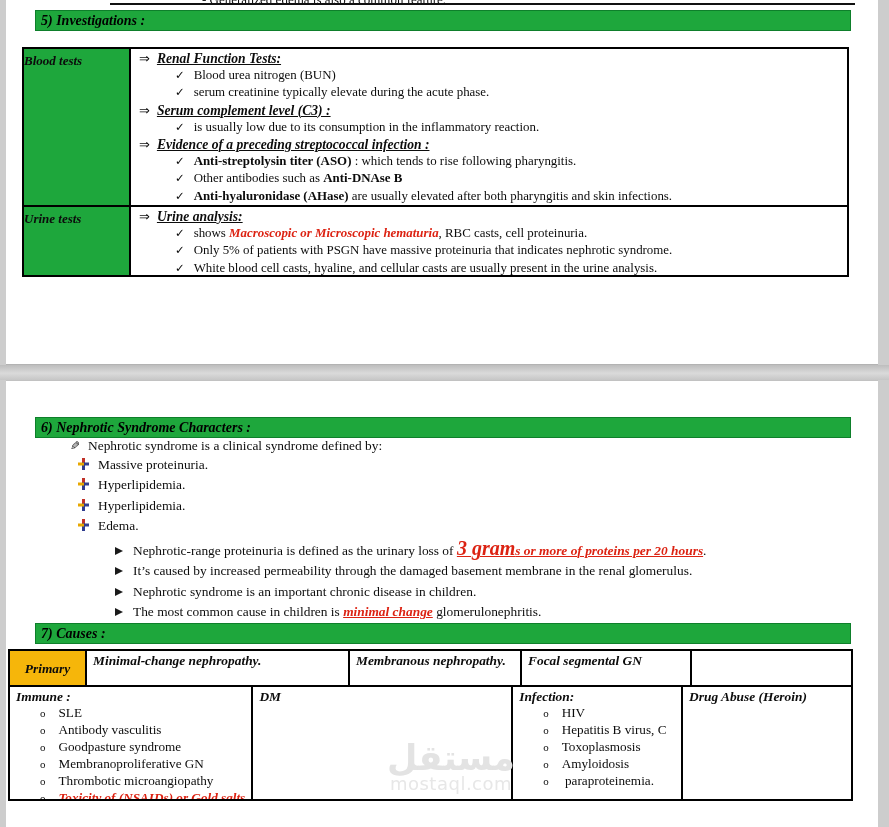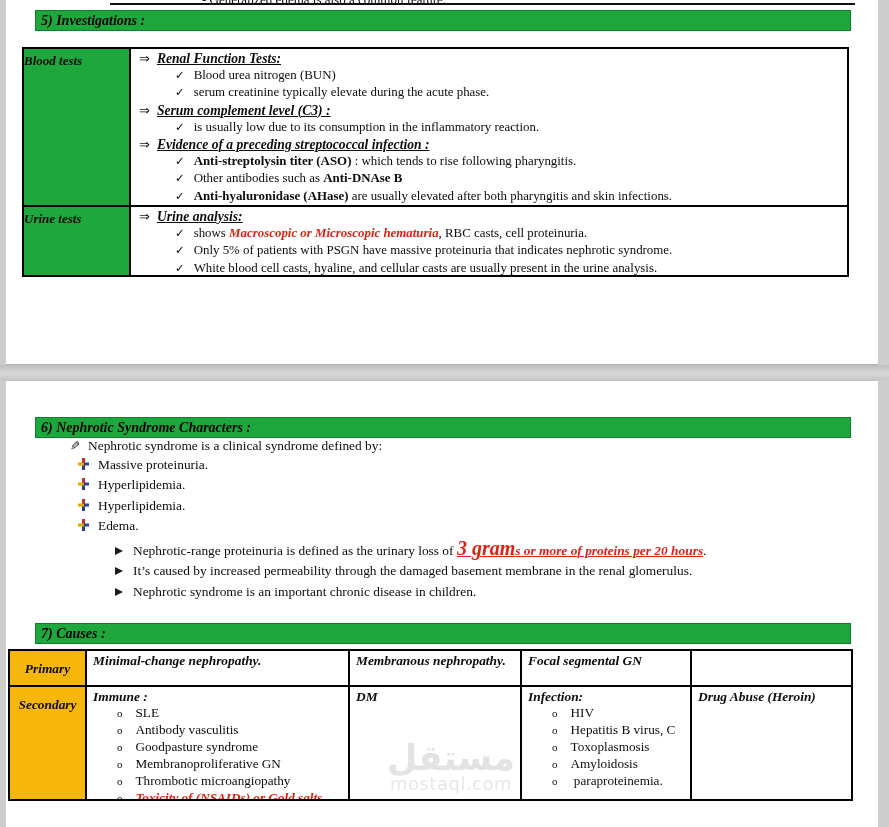--- a/index.html
+++ b/index.html
@@ -149,38 +149,38 @@
               <rect x="4" y="0" width="3" height="12" fill="#2F3C8E"></rect>
               <rect x="0" y="4.5" width="6" height="3" fill="#E8A700"></rect>
               <rect x="6.5" y="4.5" width="4.5" height="3" fill="#32408F"></rect>
               <rect x="4" y="0" width="3" height="4.3" fill="#C03128"></rect>
             </svg></span><span>Edema.</span></div>
       </div>
     <div class="g-list" id="g-list">
         <div class="g-item"><span class="tri"></span><span>Nephrotic-range proteinuria is defined as the urinary loss of </span><span class="sb si su sred sbig">3 gram</span><span class="sb si su sred">s or more of proteins per 20 hours</span><span>.</span></div>
         <div class="g-item"><span class="tri"></span><span>It’s caused by increased permeability through the damaged basement membrane in the renal glomerulus.</span></div>
         <div class="g-item"><span class="tri"></span><span>Nephrotic syndrome is an important chronic disease in children.</span></div>
+        <div class="g-item"><span class="tri"></span><span>The most common cause in children is </span><span class="sb si su sred">minimal change</span><span> glomerulonephritis.</span></div>
       </div>
     <div class="hbar bar7">7)  Causes :</div>
     <div class="c-table" id="c-table">
         <div class="c-row">
           <div class="c-label">Primary</div>
           <div class="c-cell">
             <div class="c-title"><span class="sb si">Minimal-change nephropathy.</span></div>
           </div>
           <div class="c-cell">
             <div class="c-title"><span class="sb si">Membranous nephropathy.</span></div>
           </div>
           <div class="c-cell">
             <div class="c-title"><span class="sb si">Focal segmental GN</span></div>
           </div>
           <div class="c-cell"></div>
         </div>
         <div class="c-row">
-          <div class="c-label">Secondary</div>
           <div class="c-cell">
             <div class="c-title"><span class="sb si">Immune :</span></div>
             <div class="c-bullet"><span class="mk-o">o</span><span>SLE</span></div>
             <div class="c-bullet"><span class="mk-o">o</span><span>Antibody vasculitis</span></div>
             <div class="c-bullet"><span class="mk-o">o</span><span>Goodpasture syndrome</span></div>
             <div class="c-bullet"><span class="mk-o">o</span><span>Membranoproliferative GN</span></div>
             <div class="c-bullet"><span class="mk-o">o</span><span>Thrombotic microangiopathy</span></div>
             <div class="c-bullet"><span class="mk-o">o</span><span class="sb si sred">Toxicity of (NSAIDs) or Gold salts.</span></div>
           </div>
           <div class="c-cell">

